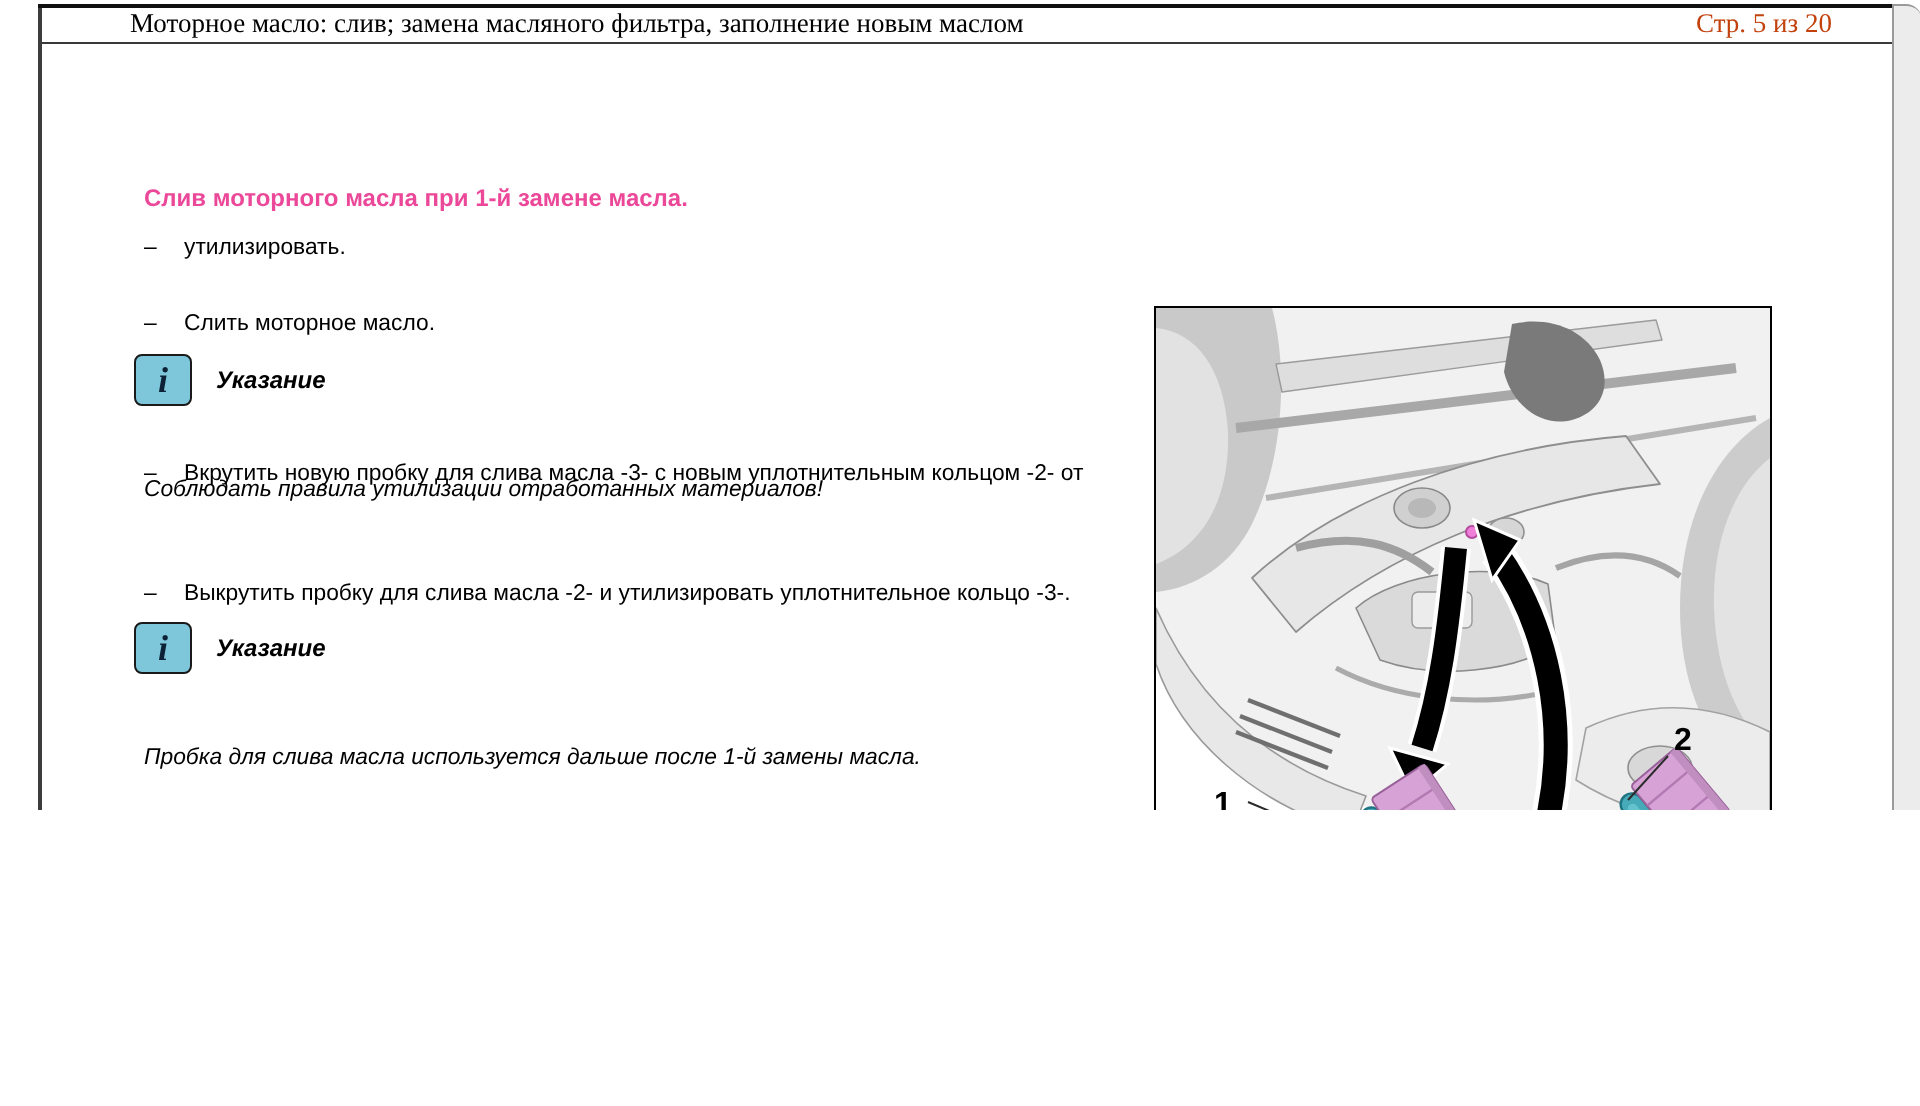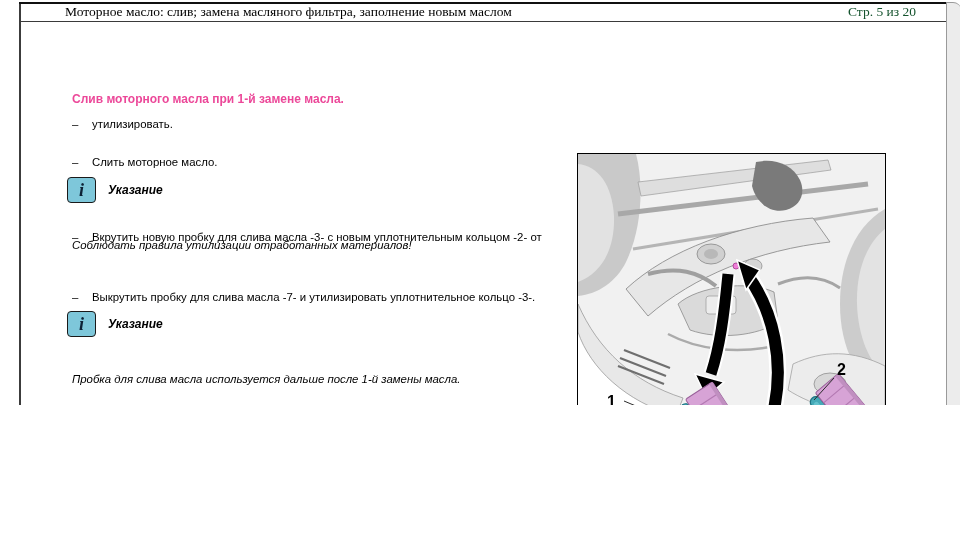--- a/index.html
+++ b/index.html
@@ -8,21 +8,21 @@
   
   .edge-left{position:absolute;left:19px;top:2px;width:2px;height:549px;background:#3c3c3c;}
   .edge-top{position:absolute;left:19px;top:2px;width:927px;height:2px;background:#101010;}
   .edge-bottom{position:absolute;left:19px;top:549px;width:927px;height:2px;background:#101010;}
   .right-strip{position:absolute;left:946px;top:2px;width:14px;height:549px;background:#ececec;
                border-left:1px solid #9a9a9a;border-top:1px solid #9a9a9a;border-top-right-radius:8px;}
   
   .hdr-title{position:absolute;left:65px;top:4px;font-family:"Liberation Serif",serif;
              font-size:13.5px;color:#000;}
   .hdr-page{position:absolute;left:848px;top:4px;font-family:"Liberation Serif",serif;
-            font-size:13.5px;color:#14532d;}
+            font-size:13.5px;color:#c2410c;}
   .hdr-rule{position:absolute;left:21px;top:21px;width:925px;height:1px;background:#3a3a3a;}
   
   .h{position:absolute;left:72px;font-weight:bold;font-size:12px;color:#ec4899;white-space:nowrap;}
   .bullet{position:absolute;left:72px;font-size:11.4px;line-height:15px;color:#000;}
   .bullet .dash{position:absolute;left:0;top:0;}
   .bullet .lines{display:block;padding-left:20px;}
   .bullet .ln{display:block;white-space:nowrap;}
   .note{position:absolute;left:67px;display:flex;align-items:center;}
   .note-icon{width:27px;height:24px;background:#7ec7da;border:1.5px solid #1a1a1a;border-radius:4px;
              display:flex;align-items:center;justify-content:center;
@@ -79,21 +79,21 @@
     <span class="dash">–</span>
     <span class="lines">
       <span class="ln">Вкрутить новую пробку для слива масла -3- с новым уплотнительным кольцом -2- от</span>
     </span>
   </div>
 
 
   <div class="bullet" style="top:290px">
     <span class="dash">–</span>
     <span class="lines">
-      <span class="ln">Выкрутить пробку для слива масла -7- и утилизировать уплотнительное кольцо -3-.</span>
+      <span class="ln">Выкрутить пробку для слива масла -2- и утилизировать уплотнительное кольцо -3-.</span>
     </span>
   </div>
 
   <div class="note" style="top:311px">
     <span class="note-icon">
       <span>i</span>
     </span>
     <span class="note-label">Указание</span>
   </div>
 

